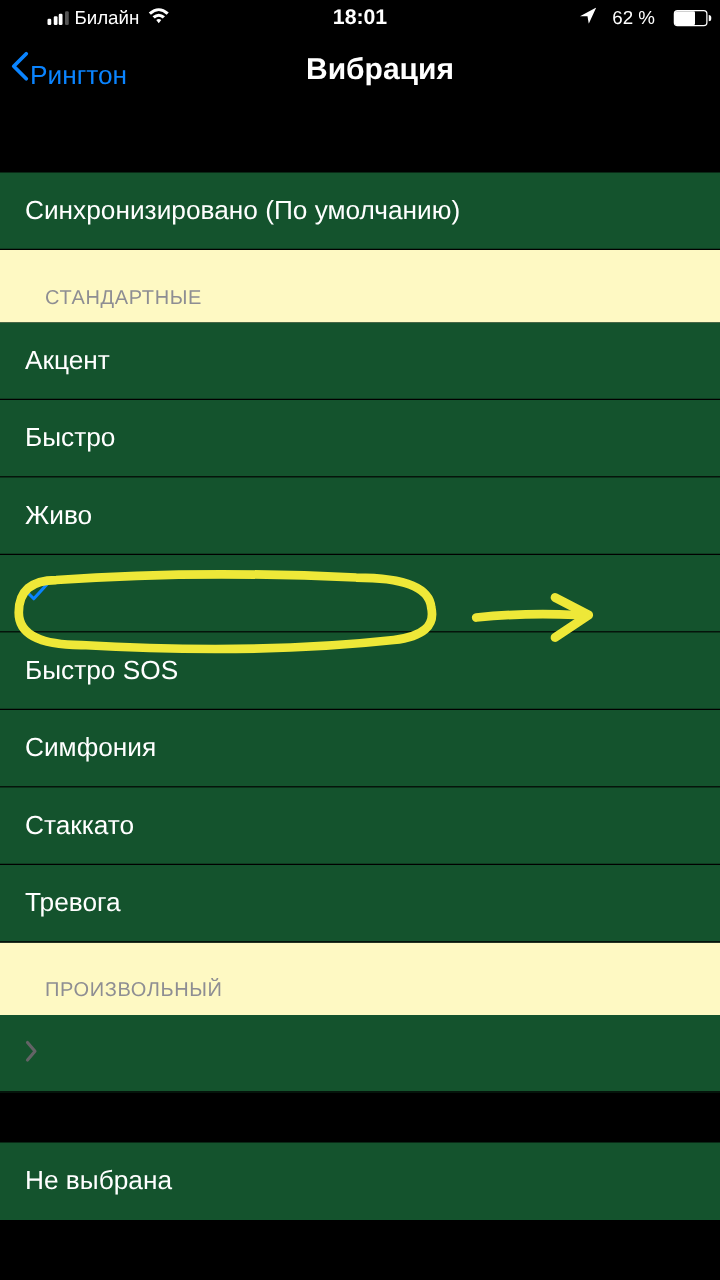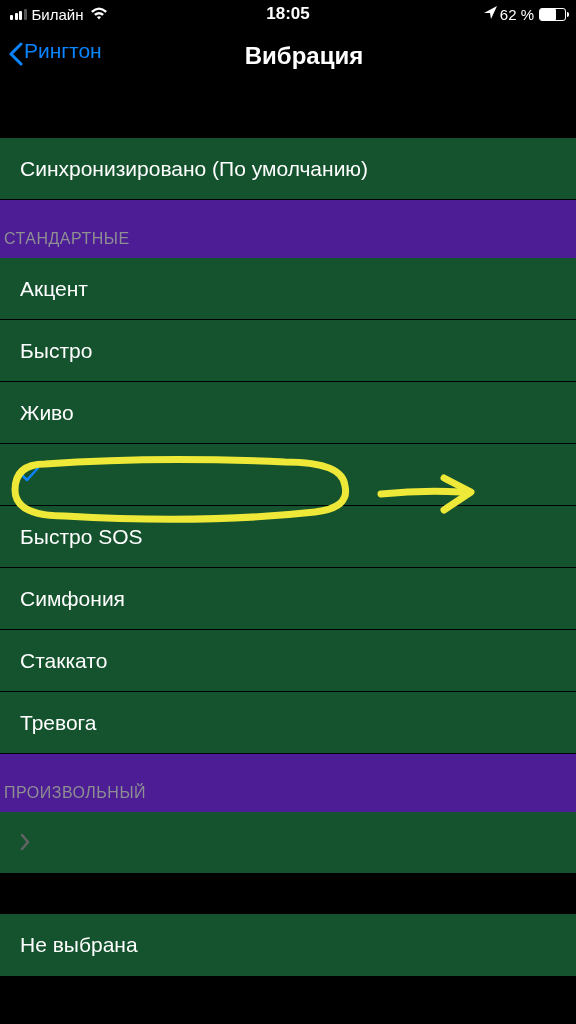--- a/index.html
+++ b/index.html
@@ -13,23 +13,24 @@
       position: relative;
     }
     .status-bar {
       height: 28px;
       display: flex;
       justify-content: space-between;
       align-items: center;
       padding: 0 10px;
       font-size: 17px;
       font-weight: 600;
+      margin-left: 28px;
     }
     .status-left { display: flex; align-items: center; gap: 2px; }
-    .status-right { display: flex; align-items: center; gap: 3px; }
+    .status-right { display: flex; align-items: center; gap: 13px; }
     .signal-bars { display: flex; align-items: flex-end; gap: 1.5px; margin-right: 3px; }
     .signal-bars span { width: 3px; background: #fff; border-radius: 1px; }
     .signal-bars span:nth-child(1) { height: 5px; }
     .signal-bars span:nth-child(2) { height: 7px; }
     .signal-bars span:nth-child(3) { height: 9px; }
     .signal-bars span:nth-child(4) { height: 11px; background: #555; }
     .carrier { font-size: 15px; font-weight: 400; margin-right: 5px; }
     .wifi-icon { font-size: 15px; }
     .time { font-weight: 600; position: absolute; left: 50%; transform: translateX(-50%); }
     .loc-icon { font-size: 13px; }
@@ -37,30 +38,30 @@
     .battery { width: 27px; height: 13px; border: 1px solid #fff; border-radius: 3px; position: relative; margin-left: 2px; }
     .battery::after { content: ''; position: absolute; right: -4px; top: 3px; width: 2px; height: 5px; background: #fff; border-radius: 0 2px 2px 0; }
     .battery-fill { height: 100%; width: 62%; background: #fff; border-radius: 1px; }
     .nav-bar {
       height: 56px;
       display: flex;
       align-items: center;
       position: relative;
       padding: 0 8px;
     }
-    .back-btn { display: flex; align-items: flex-start; color: #0a84ff; font-size: 21px; }
+    .back-btn { display: flex; align-items: flex-end; color: #0a84ff; font-size: 21px; }
     .back-chevron { font-size: 30px; font-weight: 300; margin-right: 0px; }
     .nav-title { position: absolute; left: 50%; transform: translateX(-50%); font-size: 24px; font-weight: 600; margin-left: 16px; }
     .spacer-top { height: 54px; background: #000; }
     .section-header {
-      background: #4c1d95;
+      background: #fef9c3;
       color: #8e8e93;
       font-size: 16px;
       text-transform: uppercase;
-      padding: 30px 20px 10px 4px;
+      padding: 30px 20px 10px 36px;
       letter-spacing: 0.5px;
     }
     .cell {
       background: #14532d;
       padding: 12px 20px;
       height: 62px;
       display: flex;
       align-items: center;
       justify-content: space-between;
       font-size: 21px;
@@ -101,21 +102,21 @@
         <span></span>
         <span></span>
       </div>
     <span class="carrier">Билайн</span>
     <span class="wifi-icon">
       <svg width="18" height="13" viewBox="0 0 18 13">
           <path d="M9 12.5 L11 10 Q9 8.5 7 10 Z M4 7 Q9 3 14 7 L12.2 8.8 Q9 6 5.8 8.8 Z M1 4 Q9 -3 17 4 L15.3 5.7 Q9 0 2.7 5.7 Z" fill="#fff"></path>
         </svg>
     </span>
   </div>
-  <span class="time">18:05</span>
+  <span class="time">18:01</span>
   <div class="status-right">
     <span class="loc-icon">
       <svg width="13" height="13" viewBox="0 0 13 13">
           <path d="M0 7 L13 0 L7 13 L6 7 Z" fill="#fff"></path>
         </svg>
     </span>
     <span class="batt-pct">62 %</span>
     <div class="battery">
         <div class="battery-fill"></div>
       </div>

